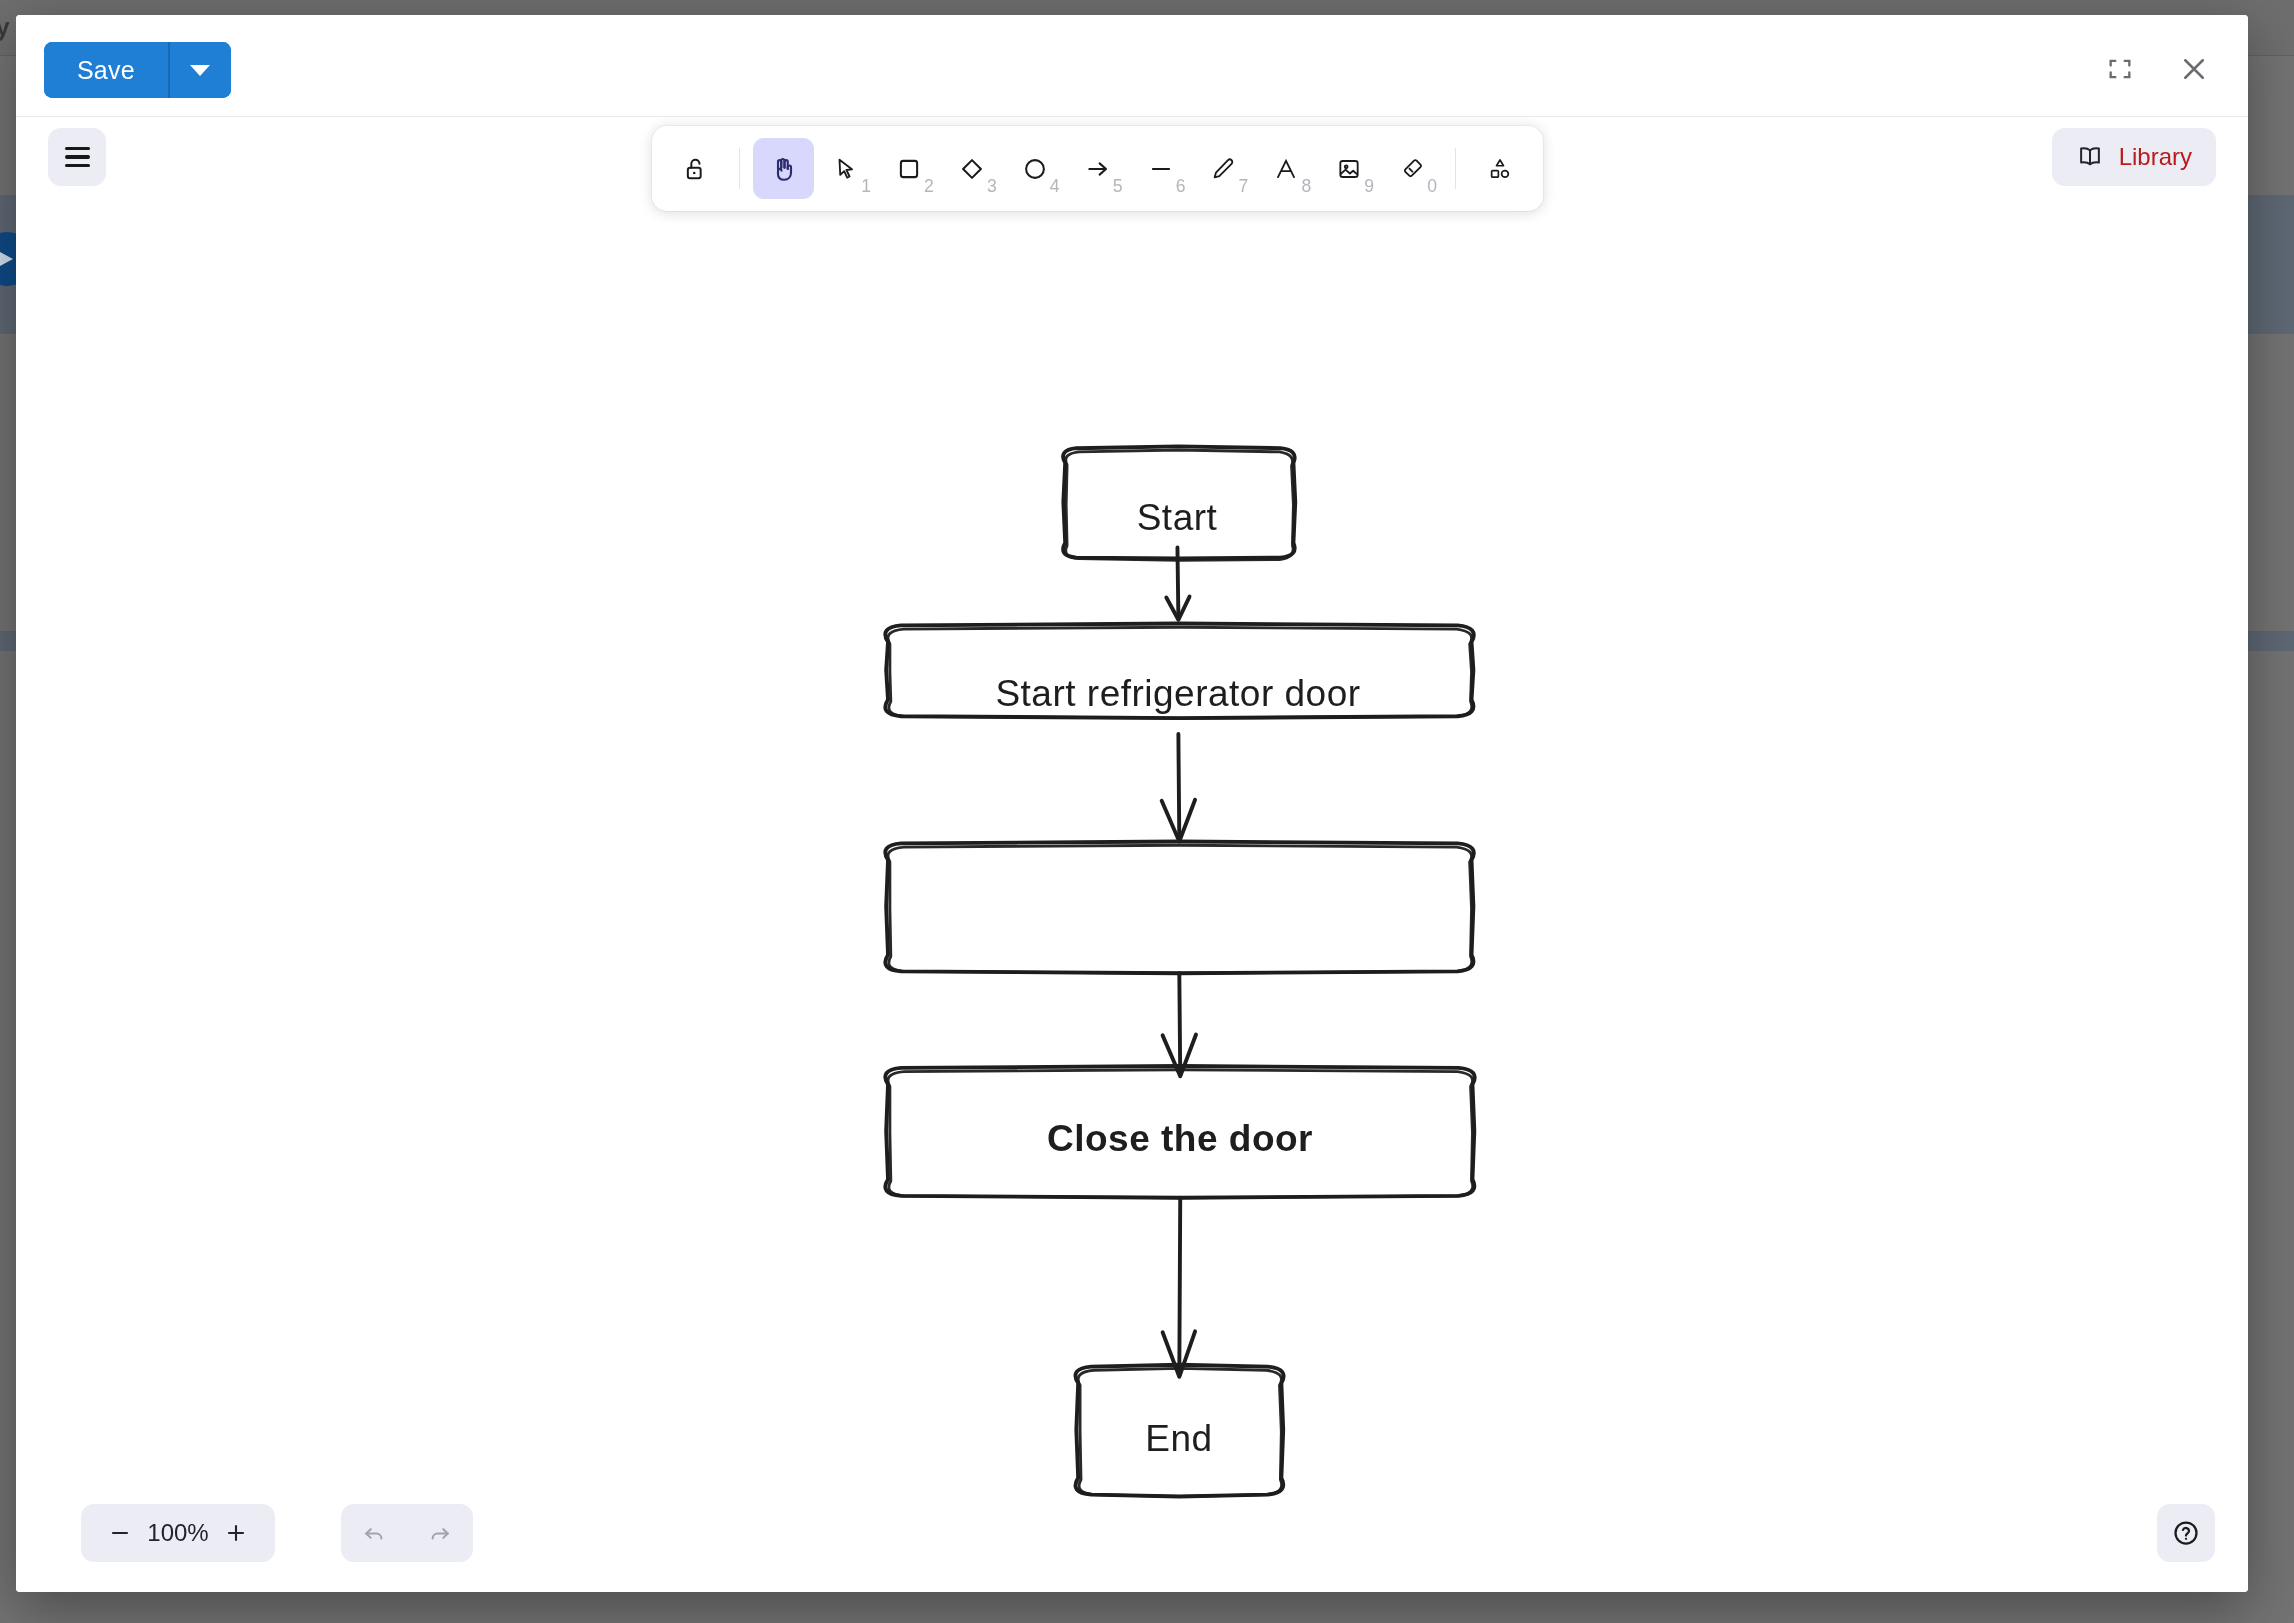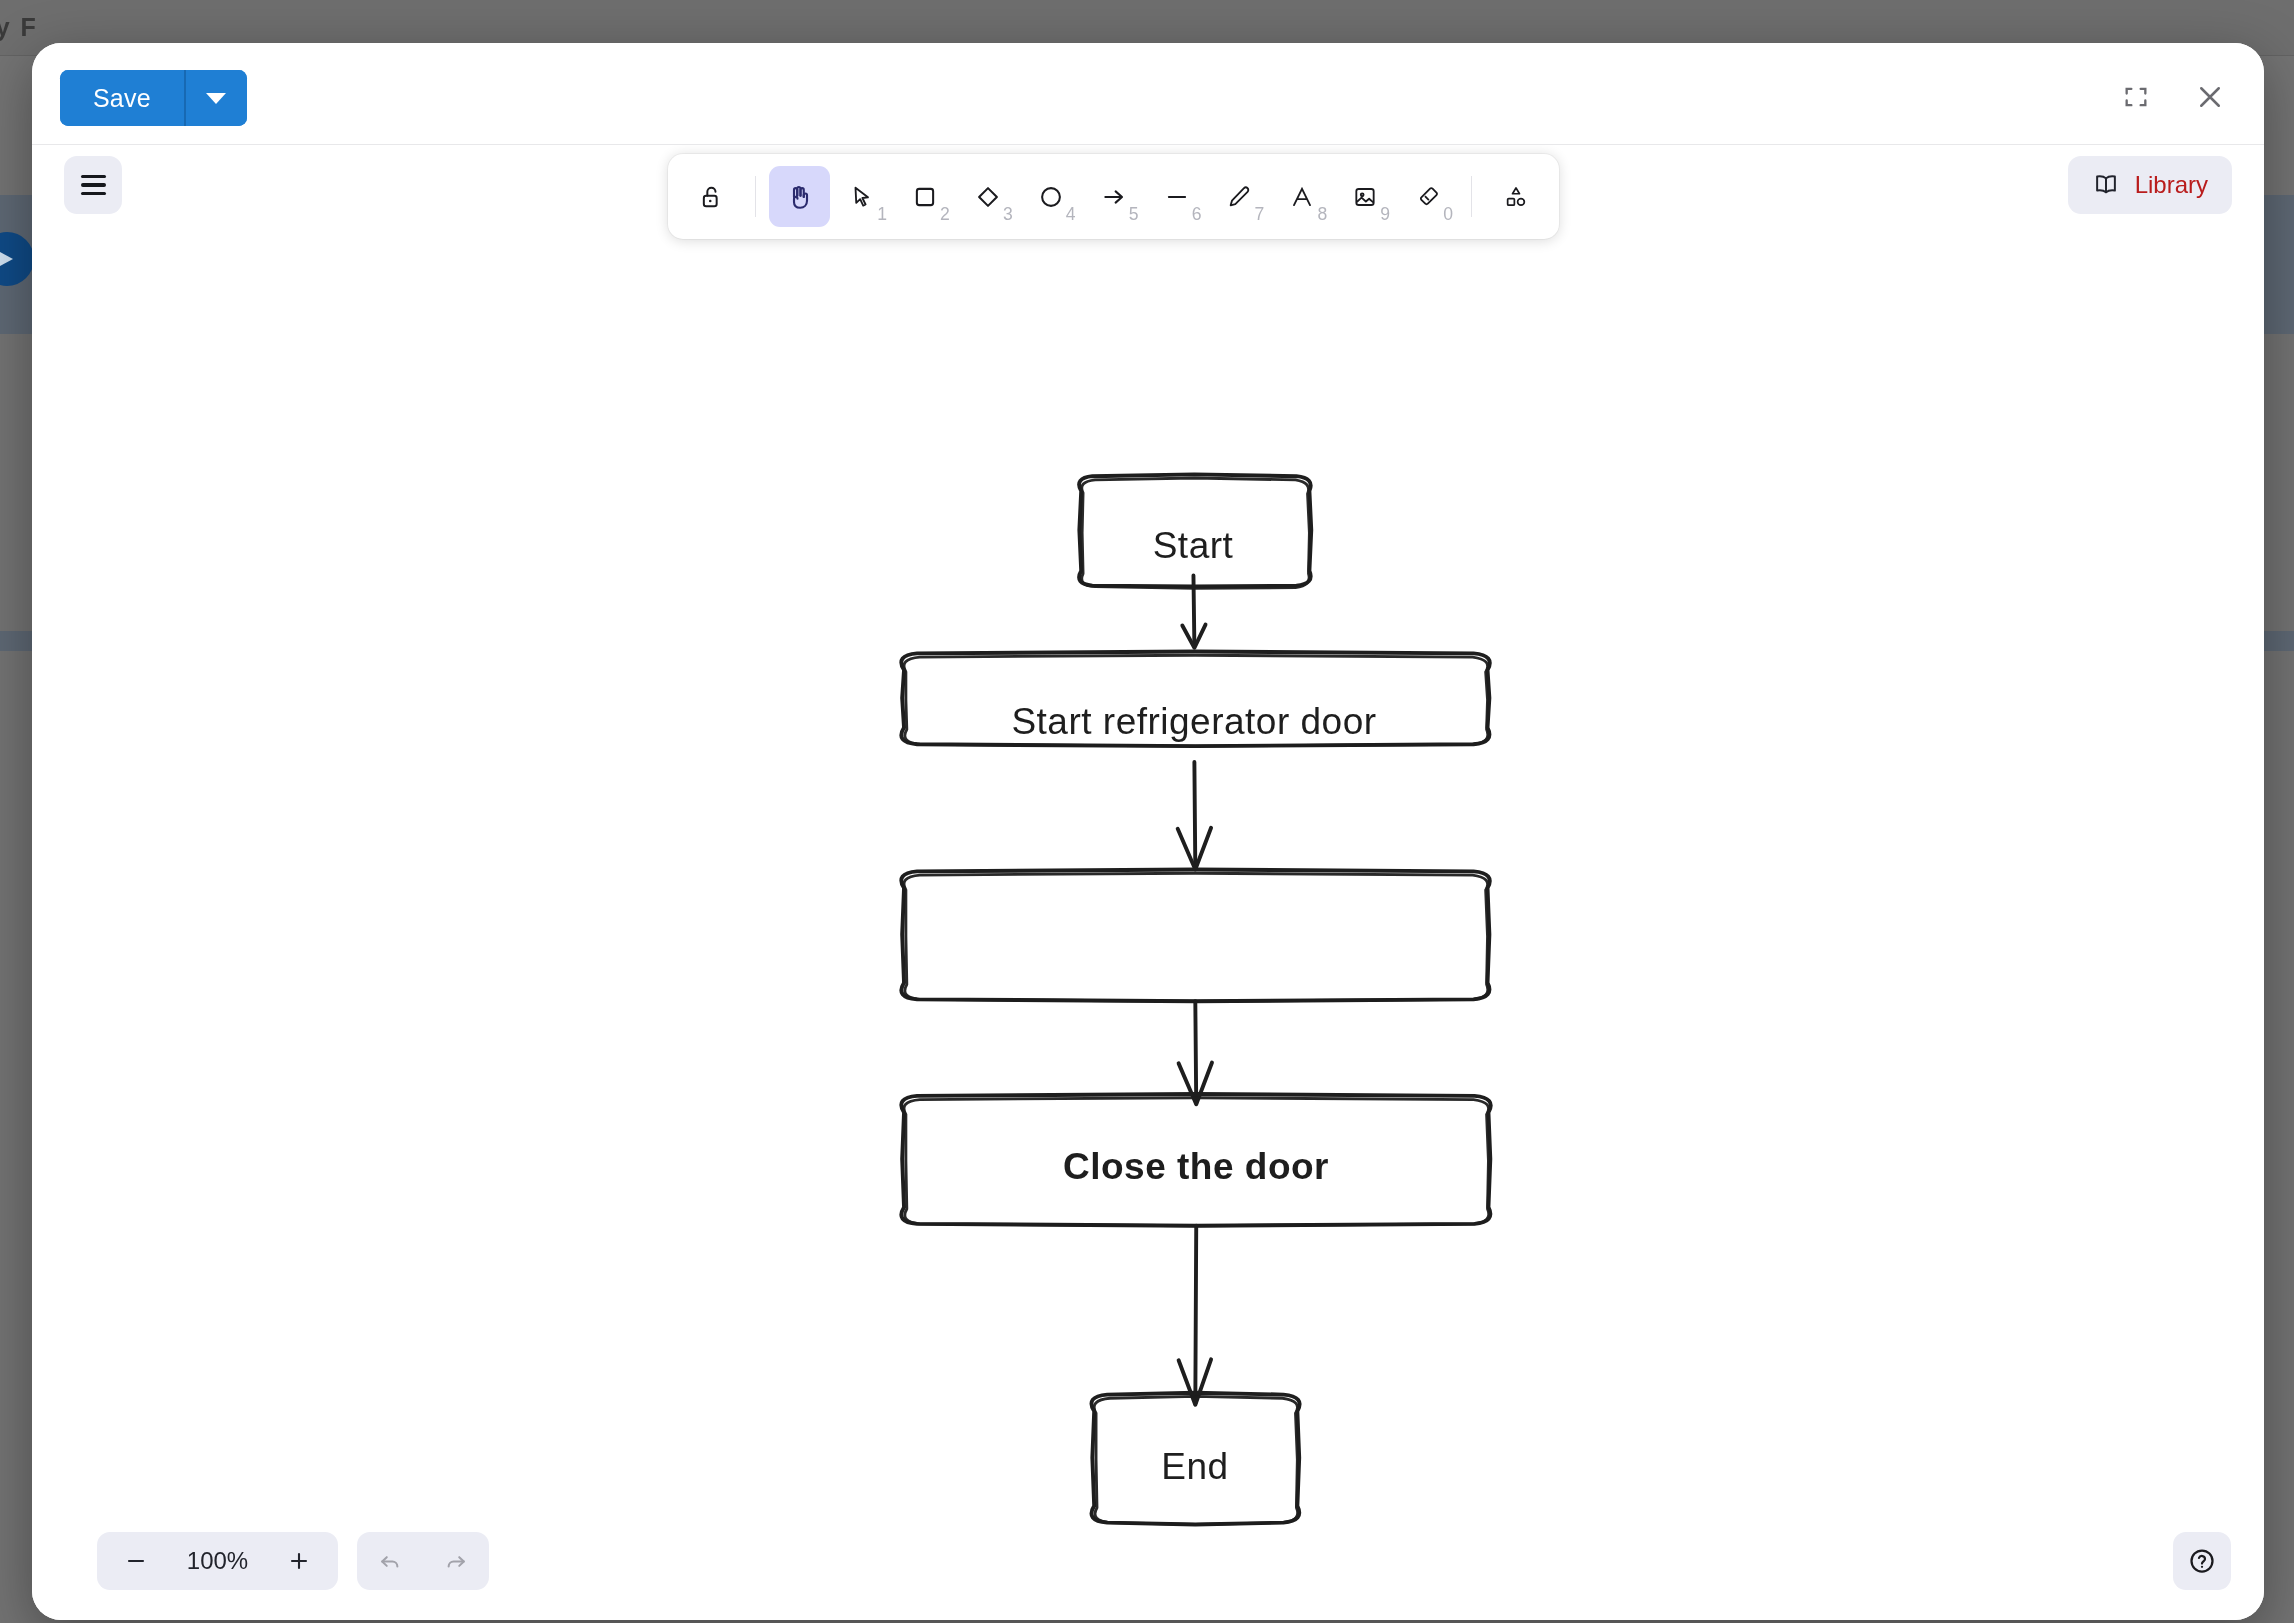--- a/index.html
+++ b/index.html
@@ -40,27 +40,26 @@
     position: absolute; left: 20.4px; top: 19.5px;
     width: 0; height: 0;
     border-left: 13px solid #cfe0f0;
     border-top: 7.4px solid transparent;
     border-bottom: 7.4px solid transparent;
   }
 
   
   .window {
     position: absolute;
-    left: 32px; top: 15px;
+    left: 16px; top: 15px;
     width: 2232px; height: 1577px;
     background: #ffffff;
-    border-radius: 29px;
+    border-radius: 4px;
     box-shadow: 0 16.7px 56px rgba(0,0,0,0.35);
     overflow: hidden;
-    margin-top: 28px;
   }
 
   
   .titlebar {
     position: relative;
     height: 102px;
     border-bottom: 0.9px solid #e8e8ea;
     background: #fff;
   }
   .save-group {
@@ -161,21 +160,21 @@
     border-radius: 13px;
     background: #ebecf4;
     display: flex; align-items: center; gap: 15px;
     cursor: pointer;
   }
   .library-label { font-size: 24px; color: #b91c1c; }
 
   
   .zoom-group {
     position: absolute; left: 65px; bottom: 30px;
-    height: 58px; width: 241px;
+    height: 58px; width: 194px;
     background: #ebecf4; border-radius: 13px;
     display: flex; align-items: center; justify-content: space-between;
     padding: 0 20.4px;
   }
   .zoom-btn { cursor: pointer; display:flex; align-items:center; justify-content:center; width:37px; height:37px;}
   .zoom-val { font-size: 24px; color: #22242c; cursor: pointer; }
 
   .history-group {
     position: absolute; left: 325px; bottom: 30px;
     height: 58px; width: 132px;

